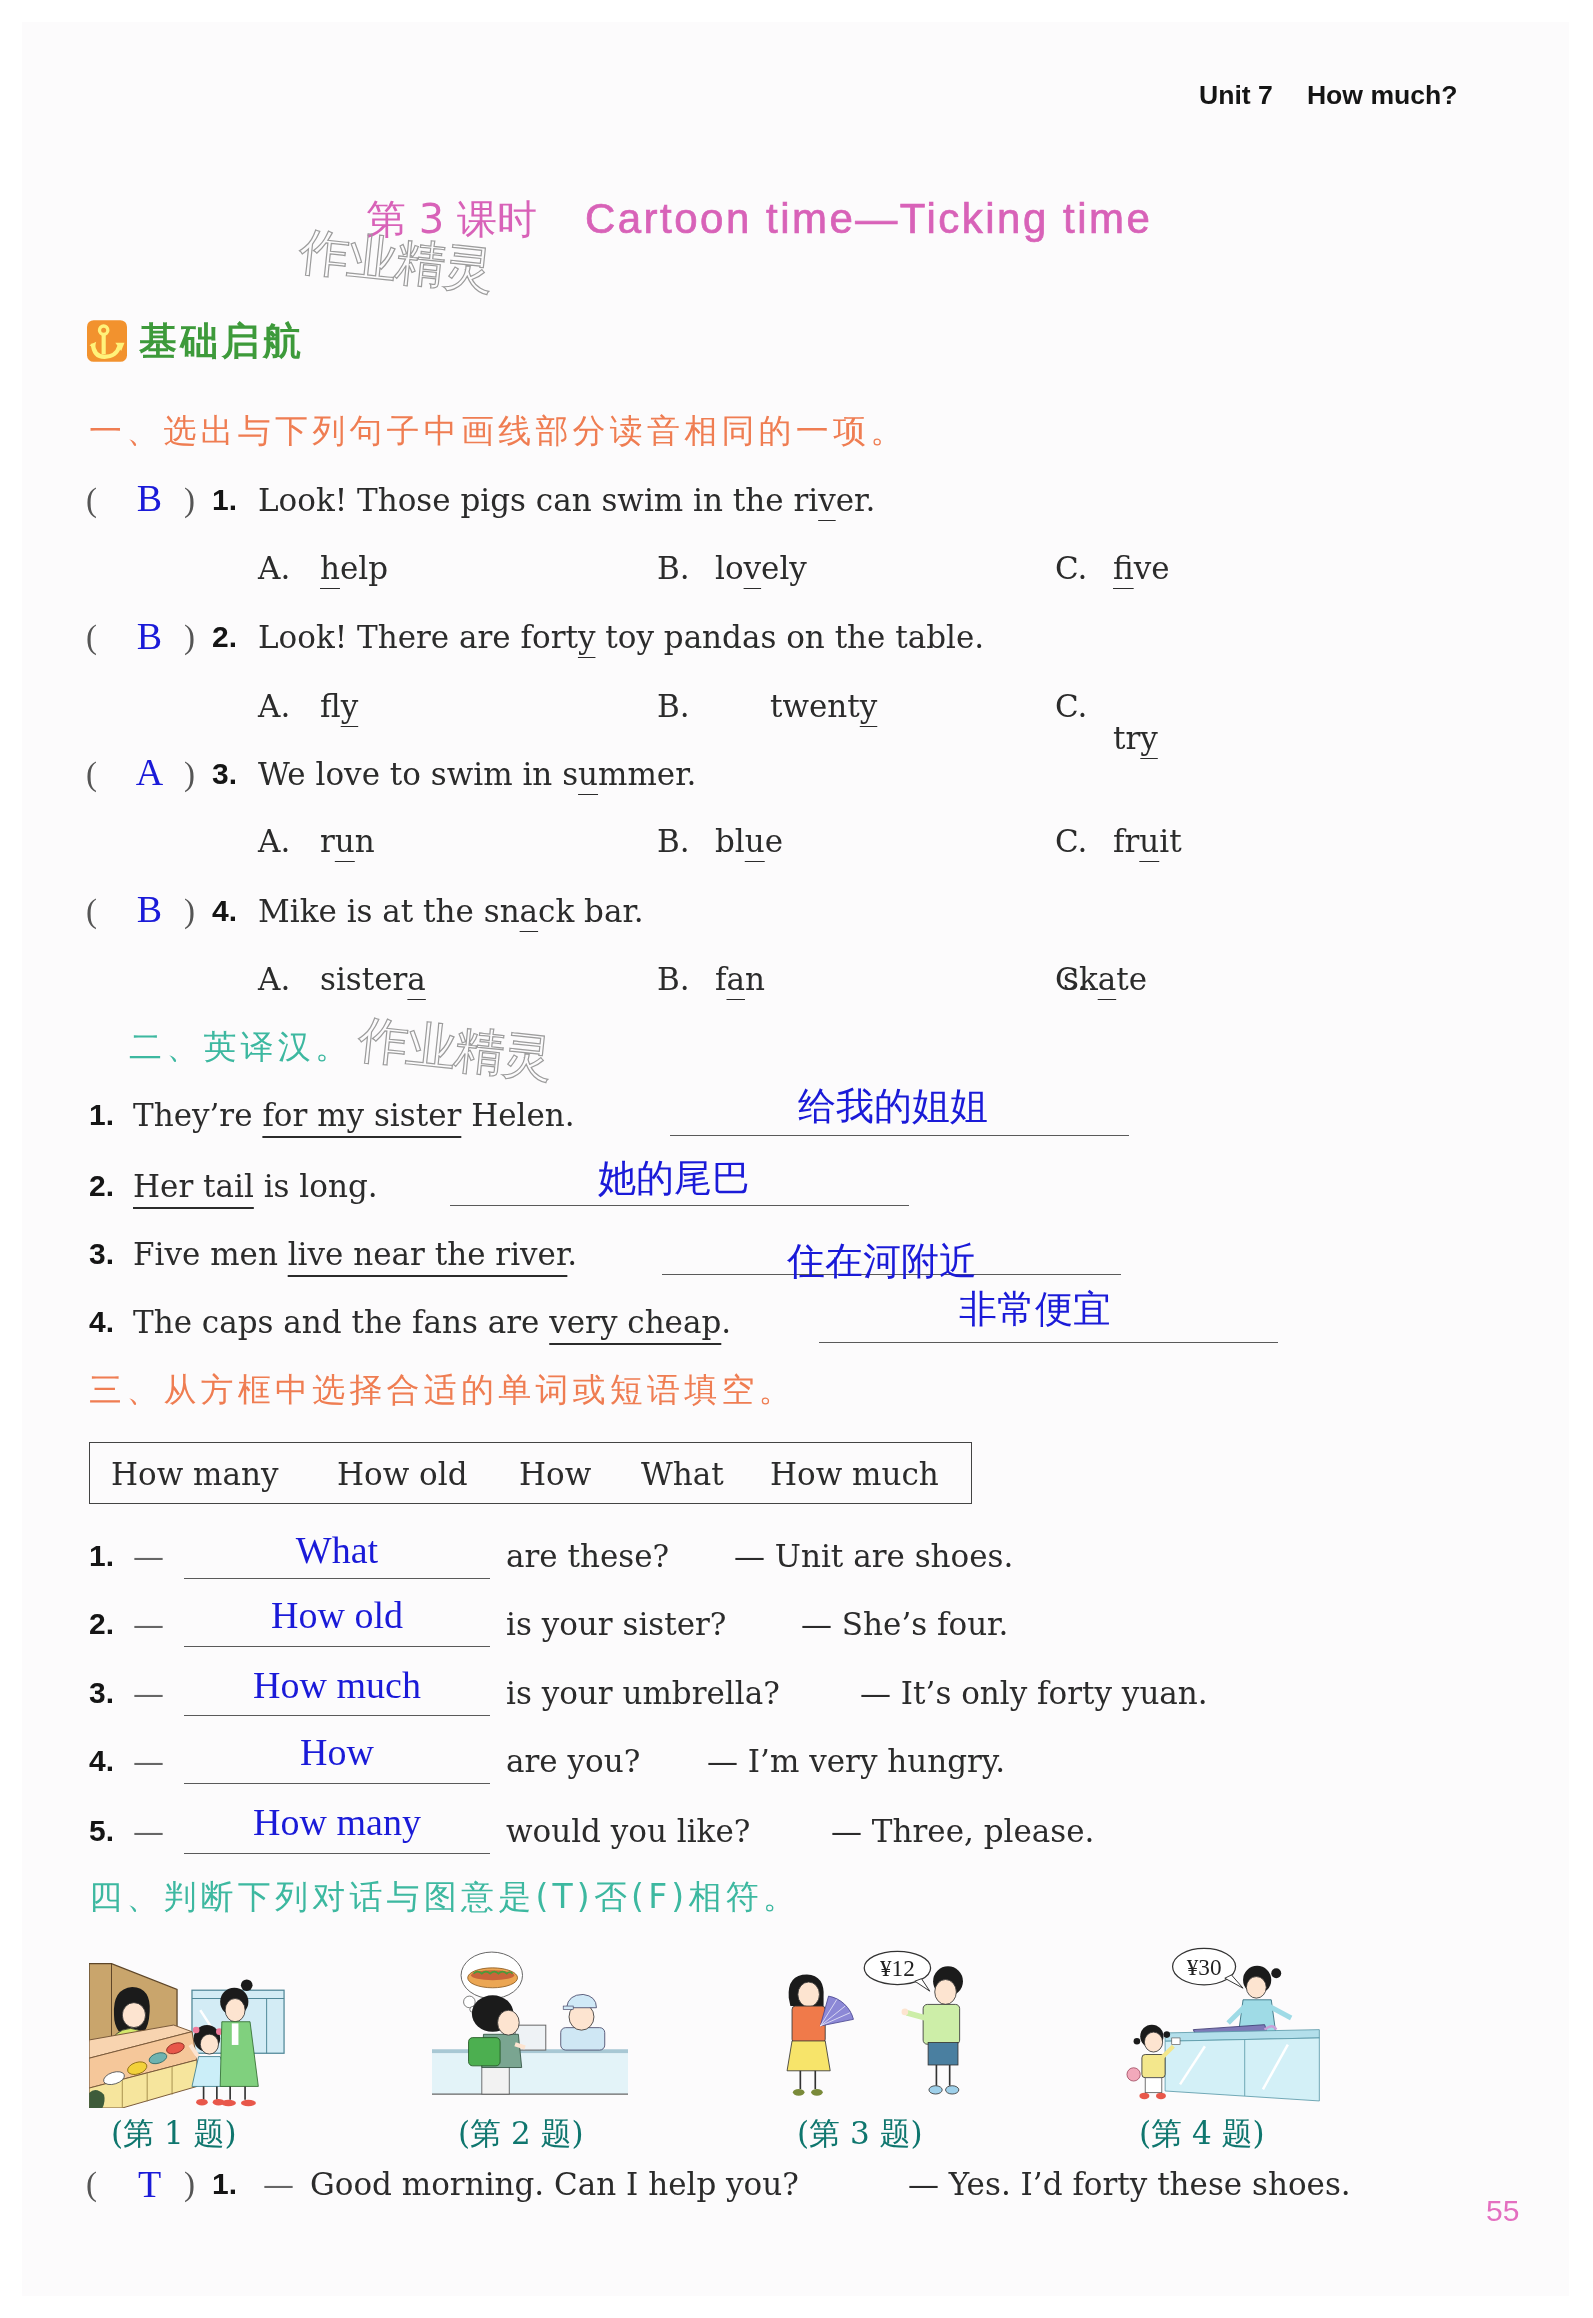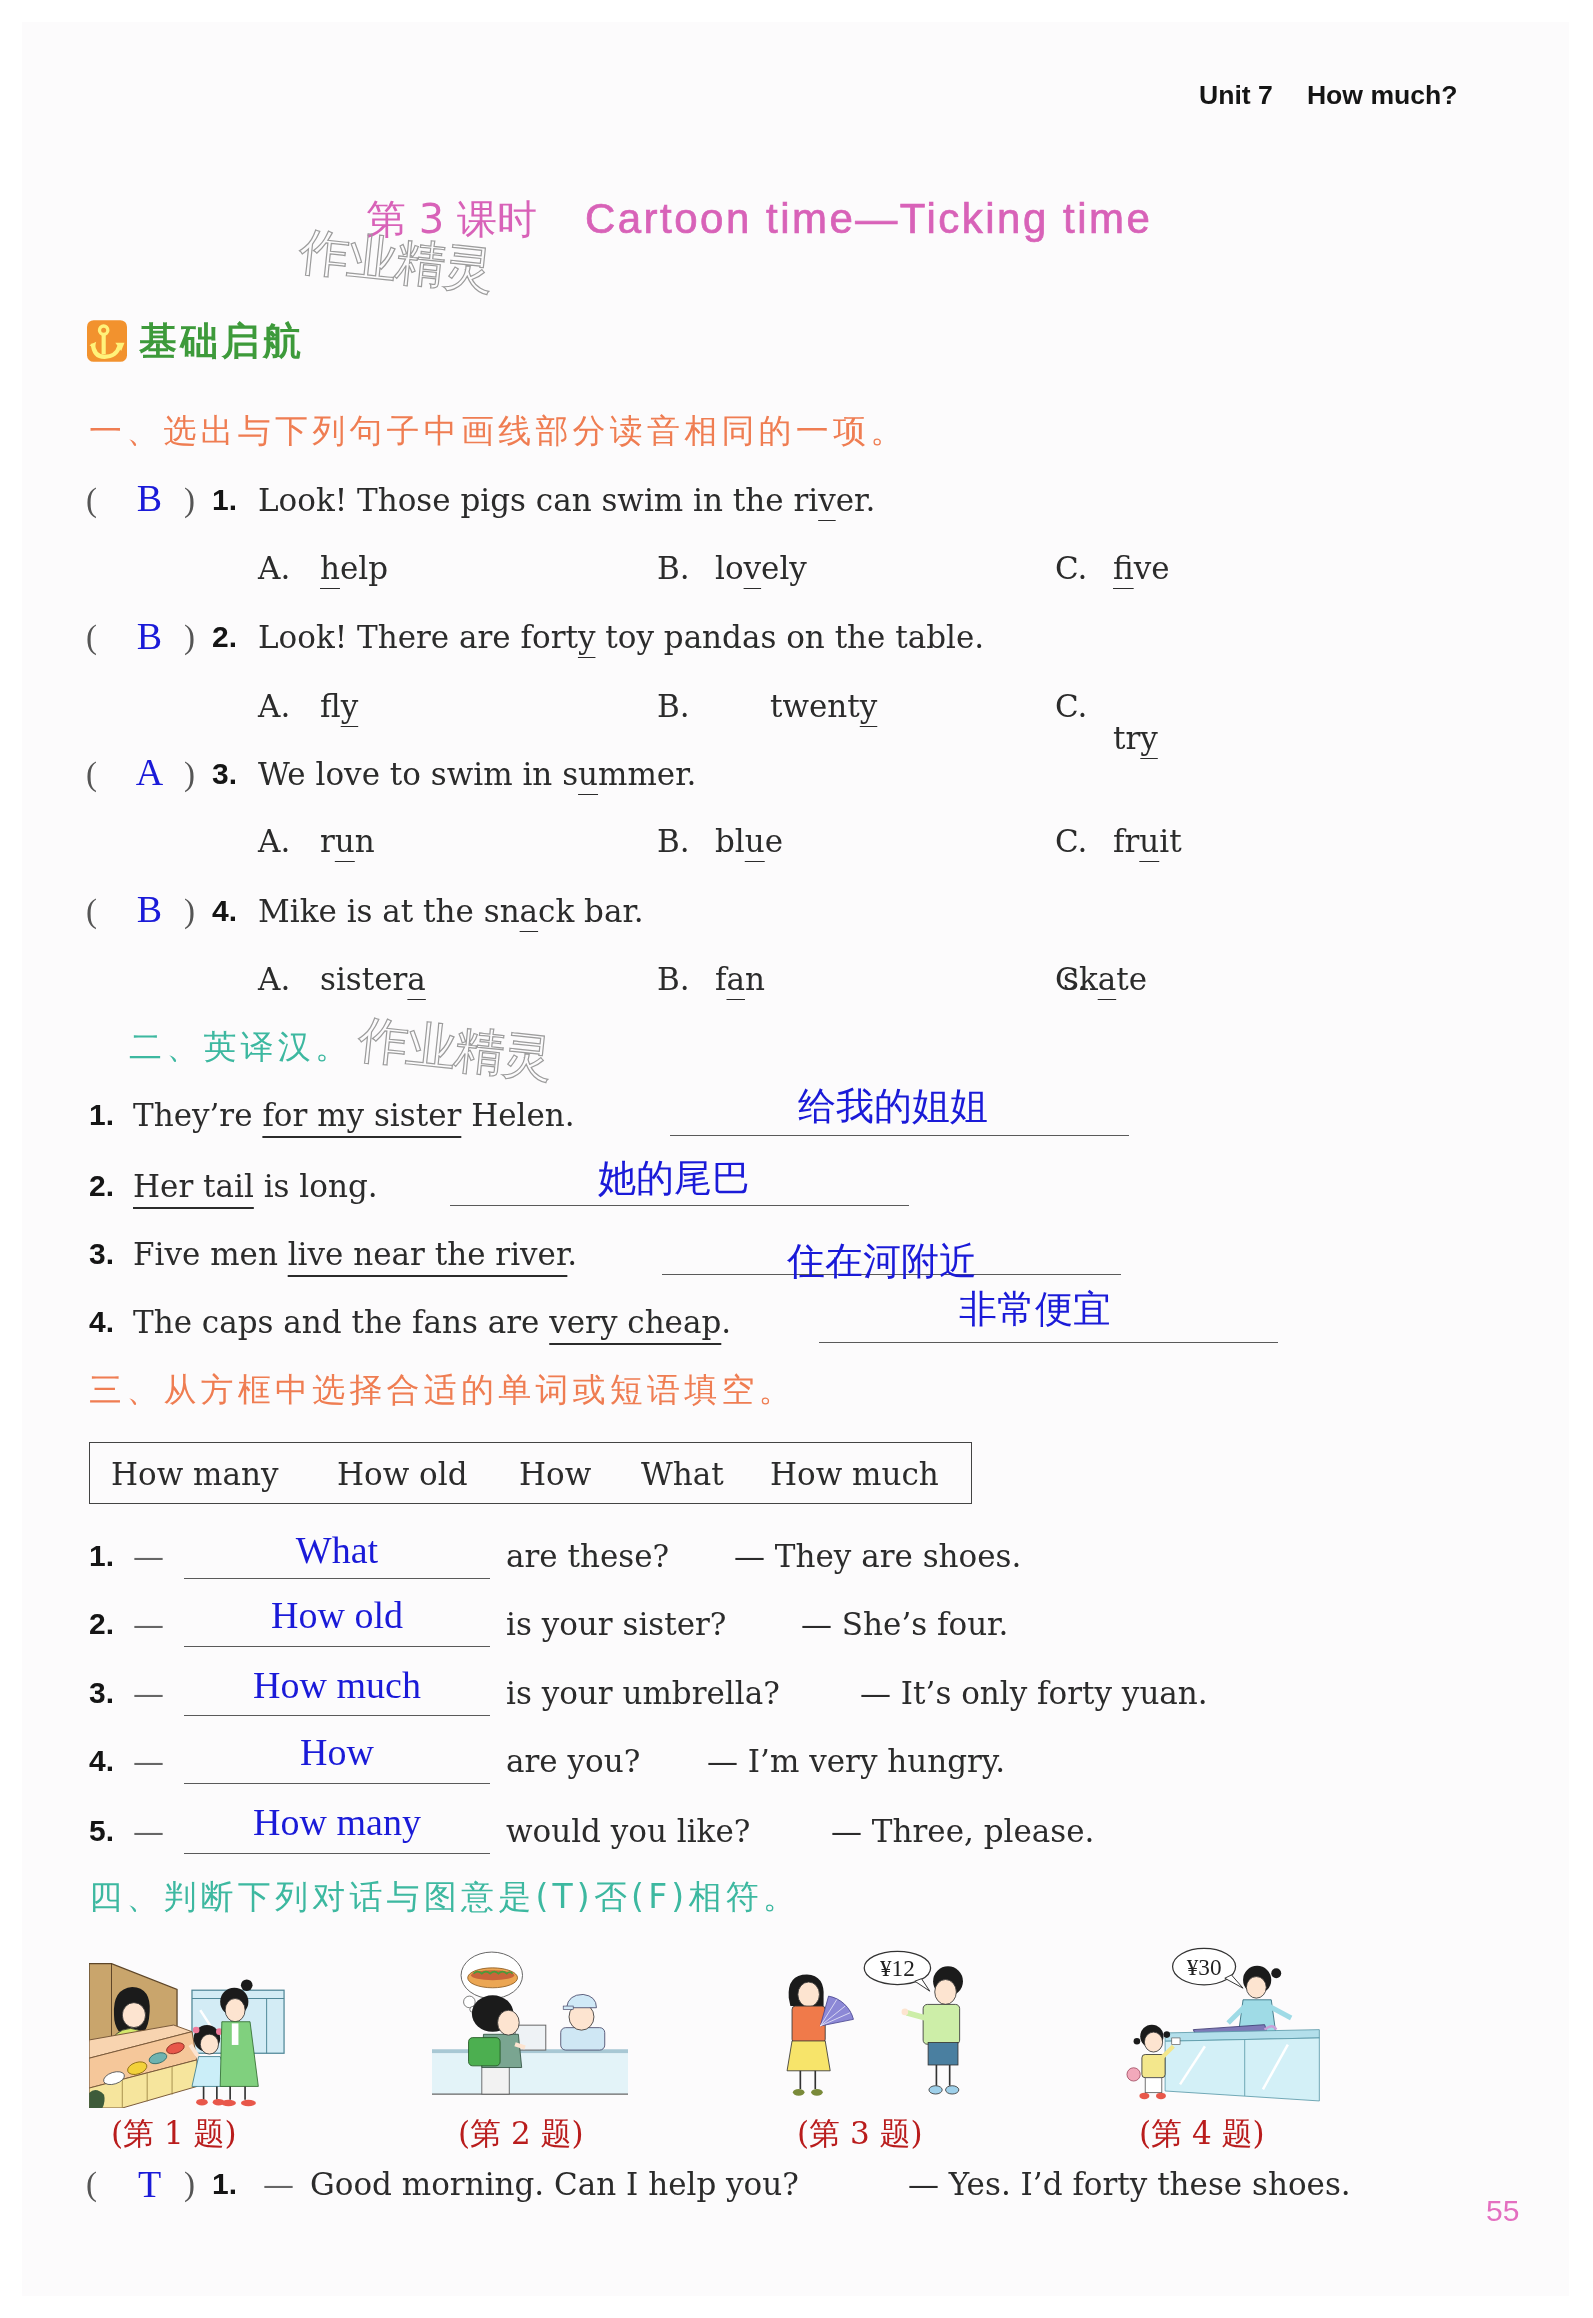--- a/index.html
+++ b/index.html
@@ -21,21 +21,21 @@
   .blank{position:absolute;height:0;border-bottom:1.7px solid #5a5a5a;}
   .dash{color:#666666;}
   .unit-header{font-family:"Liberation Sans",sans-serif;font-weight:bold;font-size:26.6px;color:#151515;height:38px;line-height:38px;}
   .unit-header .t2{margin-left:34px;}
   .lesson-title{height:50px;line-height:50px;color:#d862b8;}
   .lesson-title .cn{font-family:"DejaVu Sans",sans-serif;font-size:40px;}
   .lesson-title .en{font-family:"Liberation Sans",sans-serif;font-size:42px;letter-spacing:2.5px;margin-left:48px;-webkit-text-stroke:0.7px #d862b8;}
   .banner-text{font-family:"DejaVu Sans",sans-serif;font-weight:bold;font-size:38px;color:#3d9a3a;height:50px;line-height:50px;letter-spacing:3.3px;}
   .wm{position:absolute;font-family:"DejaVu Sans",sans-serif;font-size:50px;color:transparent;-webkit-text-stroke:1.2px #9c9c9c;transform:rotate(6deg);transform-origin:left top;white-space:nowrap;letter-spacing:-1.7px;}
   .box{position:absolute;border:1.7px solid #444444;box-sizing:border-box;}
-  .caption{font-family:"DejaVu Serif",serif;font-size:31px;color:#b91c1c;height:50px;line-height:50px;}
+  .caption{font-family:"DejaVu Serif",serif;font-size:31px;color:#0f766e;height:50px;line-height:50px;}
   .pageno{font-family:"Liberation Sans",sans-serif;font-size:30px;color:#e46fc0;height:40px;line-height:40px;}
   svg{display:block;}
 </style>
 </head>
 <body>
 
 <div class="page-bg"></div>
 
 <div class="abs unit-header" style="left:1199px;top:76px;">
   <span>Unit 7</span><span class="t2">How much?</span>
@@ -153,21 +153,21 @@
 <div class="abs row serif" style="left:519px;top:1449px;">How</div>
 <div class="abs row serif" style="left:641px;top:1449px;">What</div>
 <div class="abs row serif" style="left:770px;top:1449px;">How much</div>
 
 <div>
   <div class="abs row num" style="left:89px;top:1531px;">1.</div>
   <div class="abs row serif dash" style="left:133px;top:1531px;">—</div>
   <div class="blank" style="left:184px;top:1578px;width:306px;"></div>
   <div class="abs row en-ans" style="left:184px;top:1525px;width:306px;">What</div>
   <div class="abs row serif" style="left:506px;top:1531px;">are these?</div>
-  <div class="abs row serif" style="left:734px;top:1531px;">— They are shoes.</div>
+  <div class="abs row serif" style="left:734px;top:1531px;">— Unit are shoes.</div>
 </div>
 <div>
   <div class="abs row num" style="left:89px;top:1599px;">2.</div>
   <div class="abs row serif dash" style="left:133px;top:1599px;">—</div>
   <div class="blank" style="left:184px;top:1646px;width:306px;"></div>
   <div class="abs row en-ans" style="left:184px;top:1590px;width:306px;">How old</div>
   <div class="abs row serif" style="left:506px;top:1599px;">is your sister?</div>
   <div class="abs row serif" style="left:801px;top:1599px;">— She’s four.</div>
 </div>
 <div>

